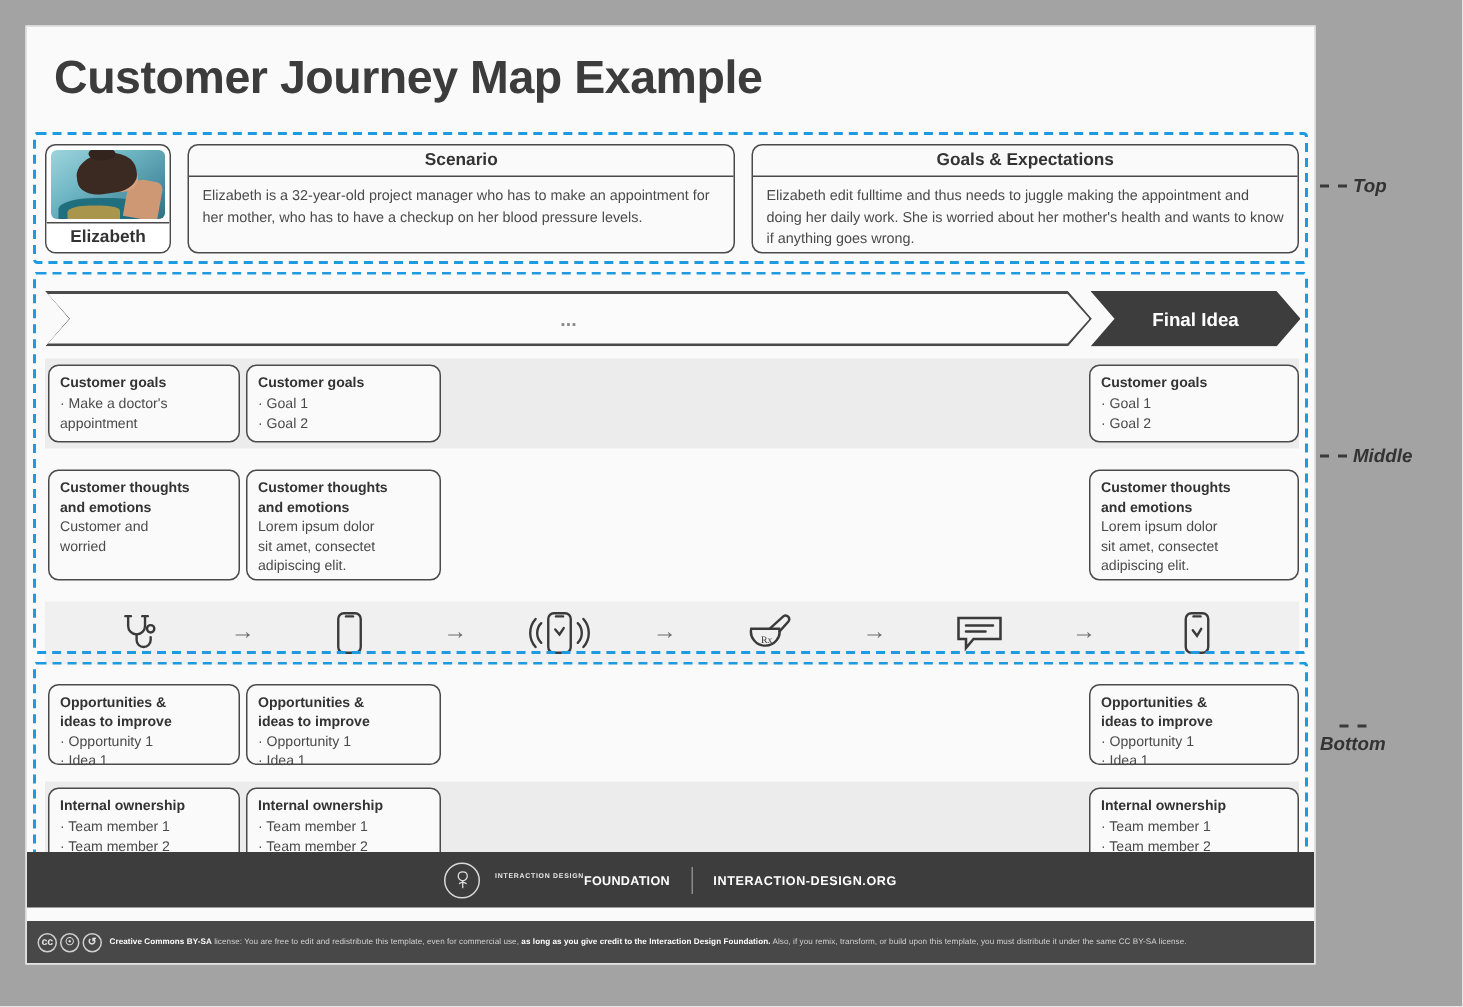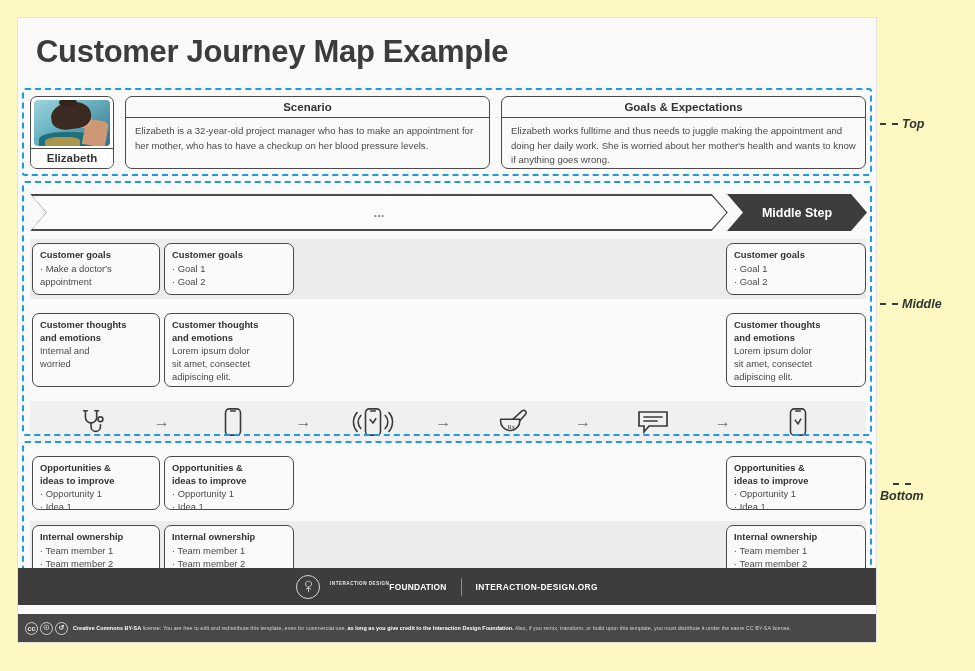--- a/index.html
+++ b/index.html
@@ -3,21 +3,21 @@
 <meta charset="utf-8">
 <style>
   html,body{margin:0;padding:0;}
   body{
     width:975px;height:671px;
     background:#ffffff;
     font-family:"Liberation Sans",sans-serif;
     color:#3a3a3a;
     overflow:hidden;
   }
-  #page{position:relative;width:975px;height:671px;background:#fef9c3;}
+  #page{position:relative;width:975px;height:671px;background:#a3a3a3;}
 
   
   .card{
     position:absolute;left:17px;top:17px;width:858px;height:624px;
     background:#fafafa;border:1px solid #e2e2e2;
   }
 
   .title{
     position:absolute;left:18px;top:16px;
     font-size:31px;font-weight:bold;color:#3c3c3c;
@@ -228,33 +228,33 @@
         <div class="persona-name">Elizabeth</div>
       </div>
 
       <div class="infobox">
         <div class="infobox-head">Scenario</div>
         <div class="infobox-body">Elizabeth is a 32-year-old project manager who has to make an appointment for her mother, who has to have a checkup on her blood pressure levels.</div>
       </div>
 
       <div class="infobox">
         <div class="infobox-head">Goals &amp; Expectations</div>
-        <div class="infobox-body">Elizabeth works fulltime and thus needs to juggle making the appointment and doing her daily work. She is worried about her mother's health and wants to know if anything goes wrong.</div>
+        <div class="infobox-body">Elizabeth edit fulltime and thus needs to juggle making the appointment and doing her daily work. She is worried about her mother's health and wants to know if anything goes wrong.</div>
       </div>
 
     </div>
 
     <div class="steps">
       <div class="chev ghost chev-mid">
         <div class="gborder"></div>
           <div class="ginner"></div>
         <span>...</span>
       </div>
       <div class="chev chev-final">
-        <span>Middle Step</span>
+        <span>Final Idea</span>
       </div>
     </div>
 
     <div class="row shaded" id="row-goals">
       <div class="cells">
         <div class="cell cell-pad">
           <div class="note">
             <b>Customer goals</b>
             <span class="ln">· Make a doctor's</span>
             <span class="ln">  appointment</span>
@@ -277,21 +277,21 @@
         </div>
       </div>
     </div>
 
     <div class="row plain" id="row-thoughts">
       <div class="cells">
         <div class="cell cell-pad">
           <div class="note">
             <b>Customer thoughts</b>
             <b>and emotions</b>
-            <span class="ln">Internal and</span>
+            <span class="ln">Customer and</span>
             <span class="ln">worried</span>
           </div>
         </div>
         <div class="cell c2 cell-pad">
           <div class="note">
             <b>Customer thoughts</b>
             <b>and emotions</b>
             <span class="ln">Lorem ipsum dolor</span>
             <span class="ln">sit amet, consectet</span>
             <span class="ln">adipiscing elit.</span>

